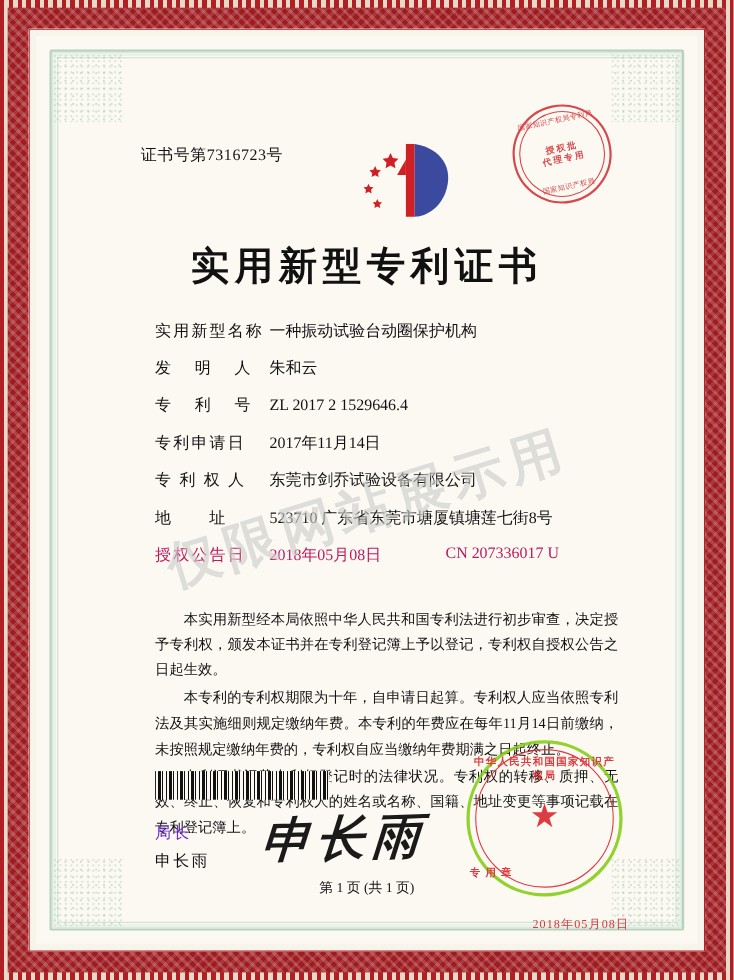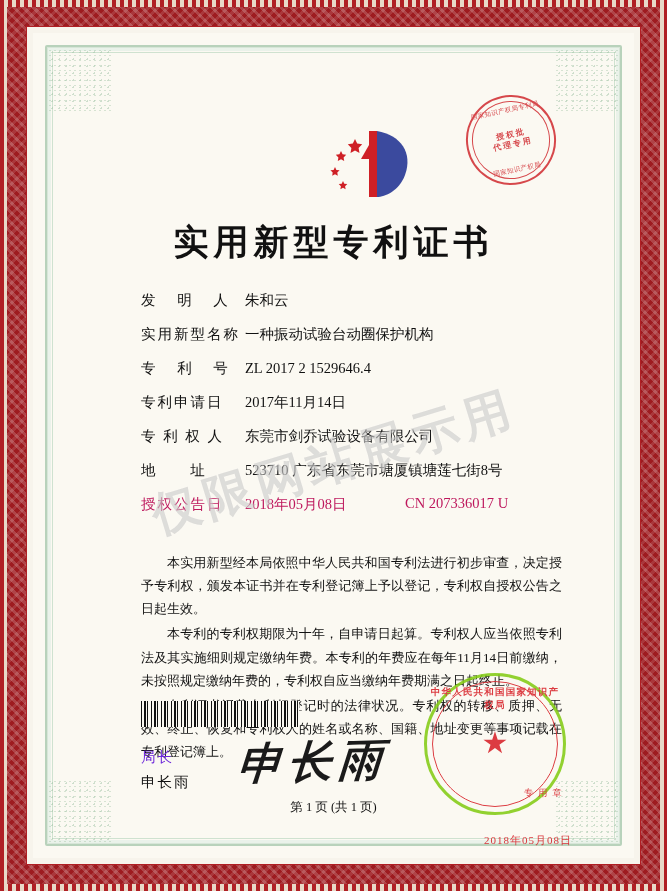--- a/index.html
+++ b/index.html
@@ -149,22 +149,22 @@
   .seal-main .ring2{position:absolute;inset:5px;border:1px solid #d8232a;border-radius:50%;}
   .seal-main .star{
     position:absolute;left:50%;top:50%;transform:translate(-50%,-54%);
     font-size:30px;color:#d8232a;line-height:1;
   }
   .seal-main .arc-top{
     position:absolute;top:10px;left:0;right:0;text-align:center;
     font-size:9.5px;letter-spacing:1.2px;font-weight:bold;
   }
   .seal-main .arc-bottom{
-    position:absolute;bottom:12px;left:0;right:0;text-align:right;
-    font-size:9.5px;letter-spacing:1.2px;font-weight:normal;
+    position:absolute;bottom:12px;left:0;right:0;text-align:left;
+    font-size:9.5px;letter-spacing:1.2px;font-weight:bold;
   }
   .seal-date{
     position:absolute;right:62px;top:800px;
     font-size:11px;color:#d8232a;letter-spacing:1px;opacity:.9;
   }
 
   .footer{
     position:absolute;left:0;right:0;bottom:42px;text-align:center;
     font-size:12.5px;color:#111;
   }
@@ -190,20 +190,21 @@
 
   <div class="paper">
     <div class="guilloche"></div>
     <div class="corner tl"></div>
     <div class="corner tr"></div>
     <div class="corner bl"></div>
     <div class="corner br"></div>
 
     <div class="content">
 
+      <div class="cert-no">证书号第7316723号</div>
 
       <div class="logo">
         <svg viewBox="0 0 96 78" width="96" height="78">
           <path d="M44 6 L44 72 L52 72 L52 6 Z" fill="#cf2026"></path>
           <path d="M52 6 C76 10, 88 28, 80 50 C74 66, 60 72, 52 72 Z" fill="#3b4a9e"></path>
           <path d="M44 20 L36 34 L44 34 Z" fill="#cf2026"></path>
           <path d="M30 14 l2.2 4.6 5 .7 -3.6 3.6 .9 5 -4.5-2.4 -4.5 2.4 .9-5 -3.6-3.6 5-.7z" fill="#cf2026"></path>
           <path d="M16 26 l1.6 3.3 3.6.5 -2.6 2.6 .6 3.6 -3.2-1.7 -3.2 1.7 .6-3.6 -2.6-2.6 3.6-.5z" fill="#cf2026"></path>
           <path d="M10 42 l1.4 2.9 3.2.4 -2.3 2.3 .5 3.2 -2.8-1.5 -2.8 1.5 .5-3.2 -2.3-2.3 3.2-.4z" fill="#cf2026"></path>
           <path d="M18 56 l1.3 2.7 3 .4 -2.2 2.1 .5 3 -2.6-1.4 -2.6 1.4 .5-3 -2.2-2.1 3-.4z" fill="#cf2026"></path>
@@ -214,26 +215,26 @@
         <div class="ring"></div>
         <div class="t1">国家知识产权局专利局</div>
         <div class="t2">授 权 批<br>代 理 专 用</div>
         <div class="t3">国家知识产权局</div>
       </div>
 
       <div class="title">实用新型专利证书</div>
 
       <div class="fields">
         <div class="row">
+          <span class="lbl">实用新型名称</span>
+          <span class="val">一种振动试验台动圈保护机构</span>
+        </div>
+        <div class="row">
           <span class="lbl sp1">发 明 人</span>
           <span class="val">朱和云</span>
-        </div>
-        <div class="row">
-          <span class="lbl">实用新型名称</span>
-          <span class="val">一种振动试验台动圈保护机构</span>
         </div>
         <div class="row">
           <span class="lbl sp1">专 利 号</span>
           <span class="val">ZL 2017 2 1529646.4</span>
         </div>
         <div class="row">
           <span class="lbl">专利申请日</span>
           <span class="val">2017年11月14日</span>
         </div>
         <div class="row">

